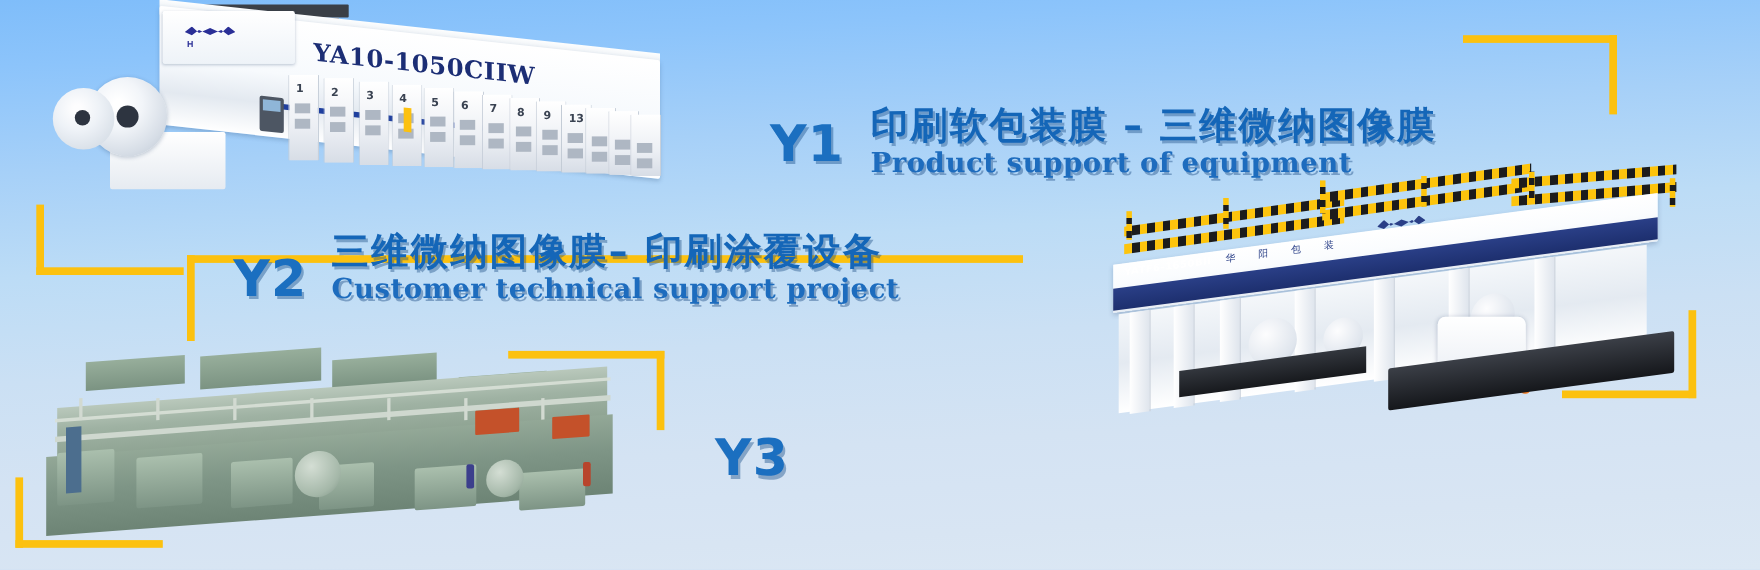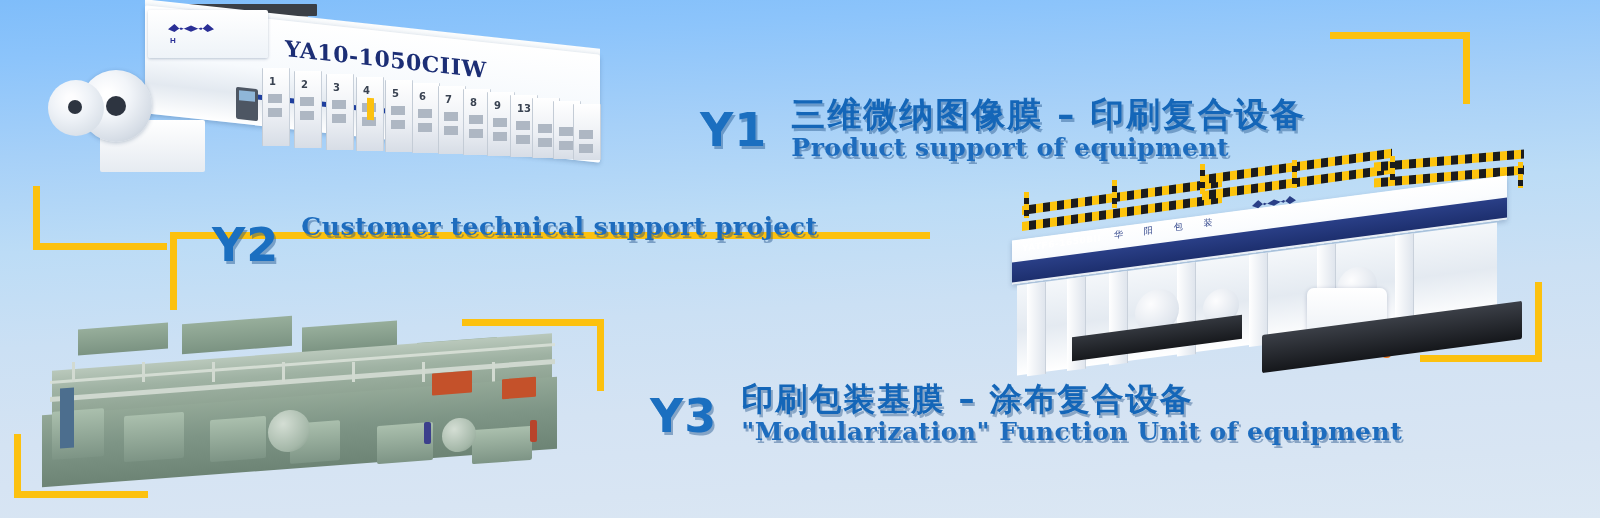--- a/index.html
+++ b/index.html
@@ -377,33 +377,30 @@
     <div class="redpart" style="left:400px;top:54px;width:40px;height:22px;"></div>
     <div class="redpart" style="left:470px;top:60px;width:34px;height:20px;"></div>
     <div class="bluepart" style="left:28px;top:70px;width:14px;height:60px;"></div>
     <div class="worker" style="left:392px;top:104px;"></div>
     <div class="worker red" style="left:498px;top:102px;"></div>
   </div>
 
   <div class="grp" style="left:700px;top:68px;margin-top:29px;">
     <span class="ycode" style="font-size:46px;margin-right:24px;margin-top:10px;">Y1</span>
     <span class="txtcol">
-      <span class="cn" style="font-size:34px;">三维微纳图像膜 – 印刷复合设备</span>
+      <span class="cn" style="font-size:34px;">印刷软包装膜 – 三维微纳图像膜</span>
       <span class="en" style="font-size:25px;margin-top:2px;">Product support of equipment</span>
     </span>
   </div>
 
-  <div class="grp" style="left:212px;top:212px;">
+  <div class="grp" style="left:212px;top:212px;align-items:flex-end;">
     <span class="ycode" style="font-size:46px;margin-right:22px;margin-top:10px;">Y2</span>
     <span class="txtcol">
+      <span class="cn" style="font-size:34px;">三维微纳图像膜– 印刷涂覆设备</span>
       <span class="en" style="font-size:25px;margin-top:2px;">Customer technical support project</span>
     </span>
   </div>
 
   <div class="grp" style="left:650px;top:383px;">
     <span class="ycode" style="font-size:46px;margin-right:24px;margin-top:10px;">Y3</span>
-    <span class="txtcol">
-      <span class="cn" style="font-size:32px;">印刷包装基膜 –  涂布复合设备</span>
-      <span class="en" style="font-size:25px;margin-top:2px;">"Modularization" Function Unit of equipment</span>
-    </span>
   </div>
 
 </div>
 
 </body></html>

